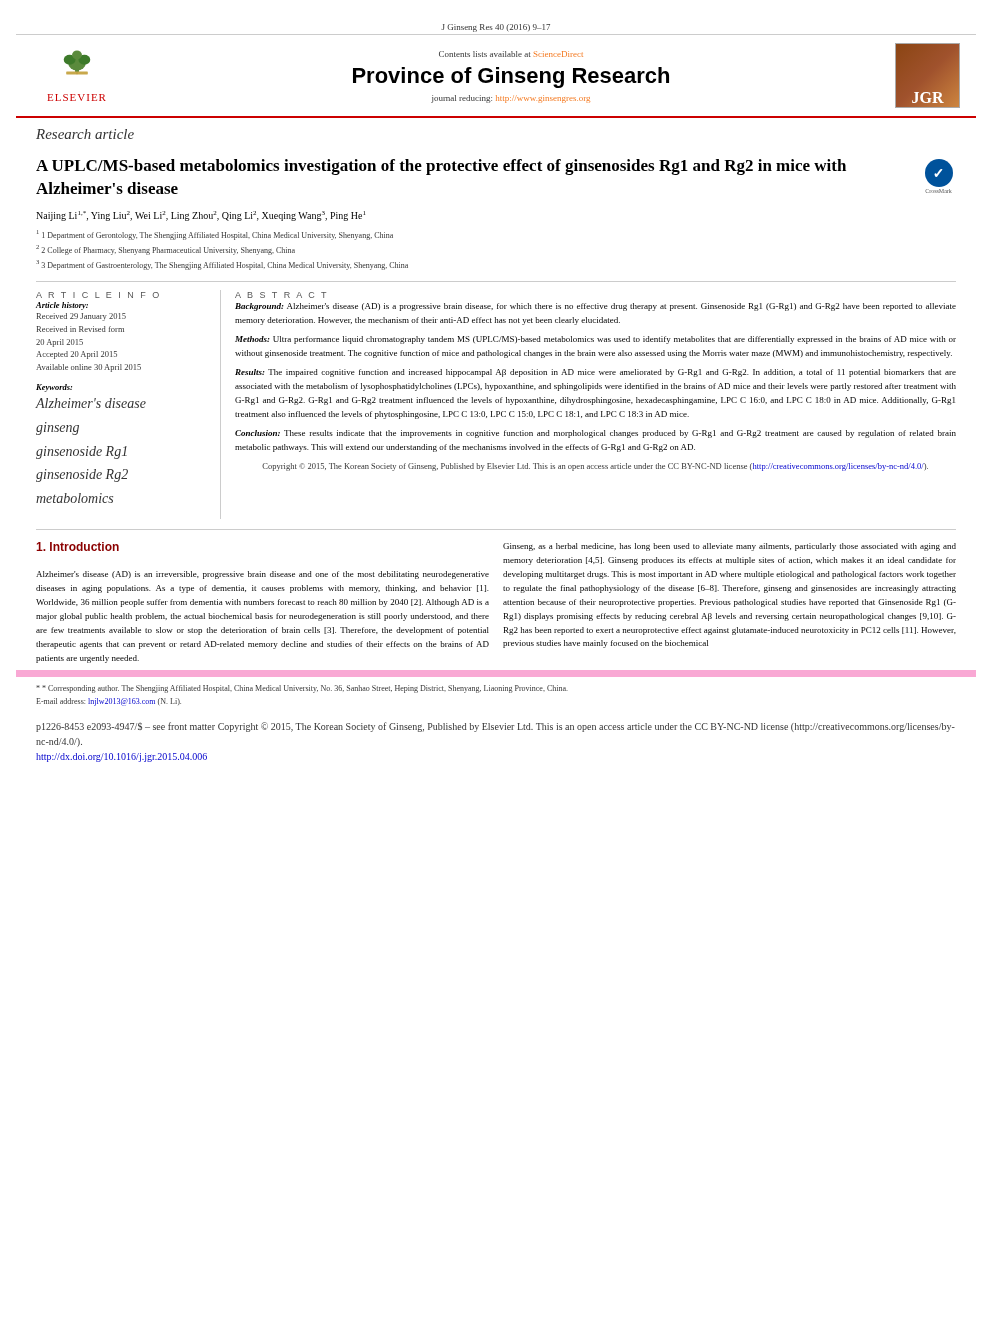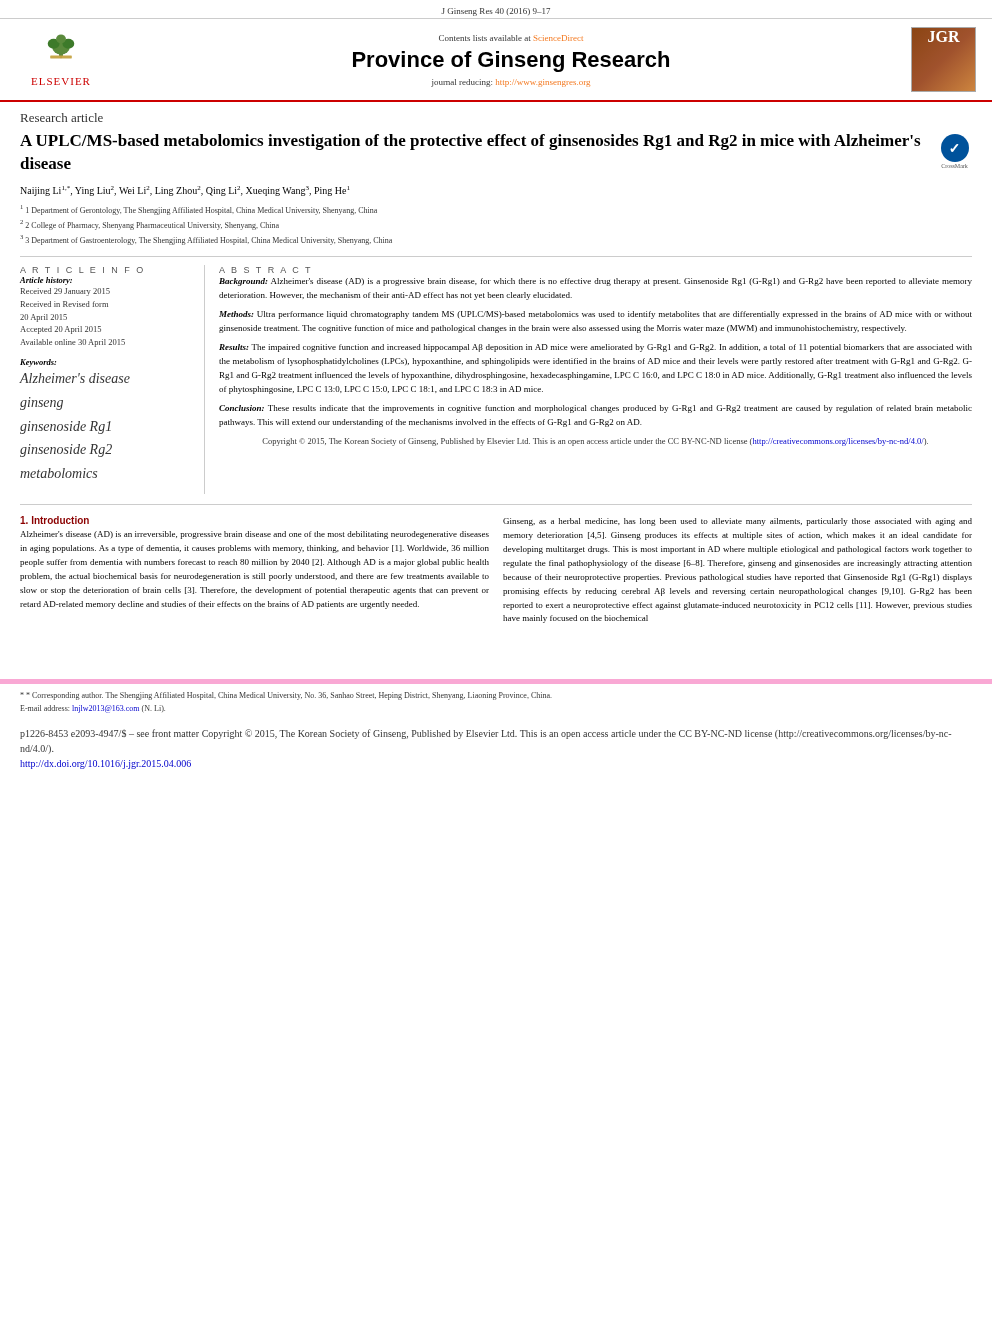--- a/index.html
+++ b/index.html
@@ -7,21 +7,21 @@
       font-family: Times New Roman, serif;
       font-size: 10px;
       background: #fff;
       color: #000;
       width: 992px;
       min-height: 1323px;
     }
     .page-wrapper {
       width: 992px;
       background: #fff;
-      padding: 0;
+      padding: 16px;
     }
     
     .journal-top-bar {
       text-align: center;
       padding: 6px 0 2px 0;
       font-size: 9px;
       color: #333;
       border-bottom: 1px solid #ccc;
     }
     
@@ -86,38 +86,39 @@
       flex-shrink: 0;
       display: flex;
       justify-content: flex-end;
     }
     .jgr-logo-box {
       width: 65px;
       height: 65px;
       border: 1px solid #aaa;
       background: linear-gradient(135deg, #8B4513 0%, #A0522D 50%, #CD853F 100%);
       display: flex;
-      align-items: flex-start;
+      align-items: flex-end;
       justify-content: center;
       color: #fff;
       font-size: 16px;
       font-weight: bold;
       font-family: serif;
     }
 
     
     .content-area {
       padding: 8px 20px 0 20px;
     }
 
     
     .article-type {
-      font-size: 13px;
-      color: #333;
-      margin-bottom: 4px;
+      font-size: 15px;
+      color: #333;
+      font-style: italic;
+      margin-bottom: 12px;
     }
 
     
     .article-title-row {
       display: flex;
       align-items: flex-start;
       margin-bottom: 8px;
     }
     .article-title {
       font-size: 17px;
@@ -258,42 +259,41 @@
       gap: 14px;
     }
     .main-left-col {
       flex: 1;
     }
     .main-right-col {
       flex: 1;
     }
 
     .intro-heading {
-      font-size: 10px;
+      font-size: 12px;
       color: #8B0000;
       font-weight: bold;
-      margin-bottom: 2px;
+      margin-bottom: 14px;
       font-family: Arial, sans-serif;
     }
     .body-text {
       font-size: 9px;
       line-height: 1.55;
       text-align: justify;
       color: #000;
       margin-bottom: 5px;
     }
 
     
     .footnote-area {
-      border-top: 5px solid #f9a8d4;
+      border-top: 7px solid #f9a8d4;
       padding: 6px 20px;
       font-size: 8px;
       color: #333;
       line-height: 1.6;
-      margin-top: 48px;
     }
     .footnote-link {
       color: #0000cc;
     }
     .footnote-star {
       font-size: 8px;
     }
 
     .bottom-note {
       padding: 4px 20px 8px 20px;

